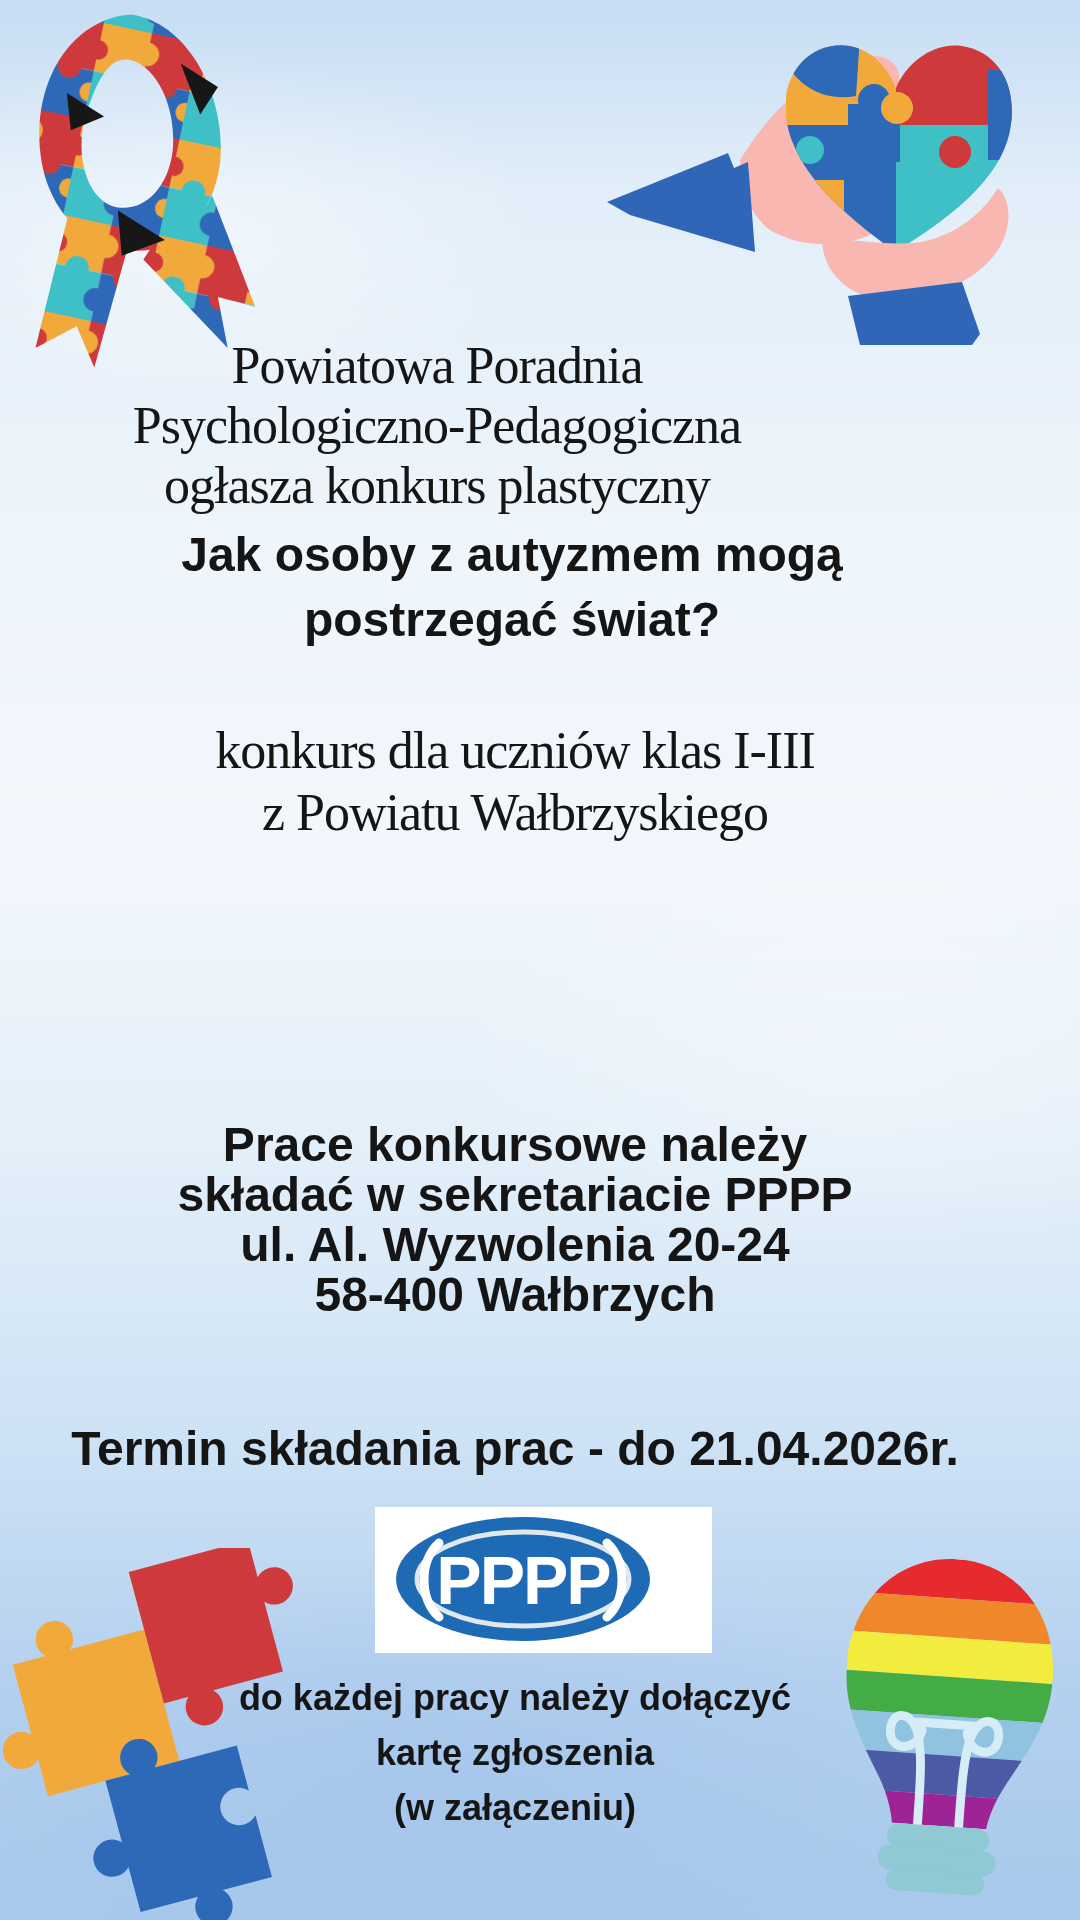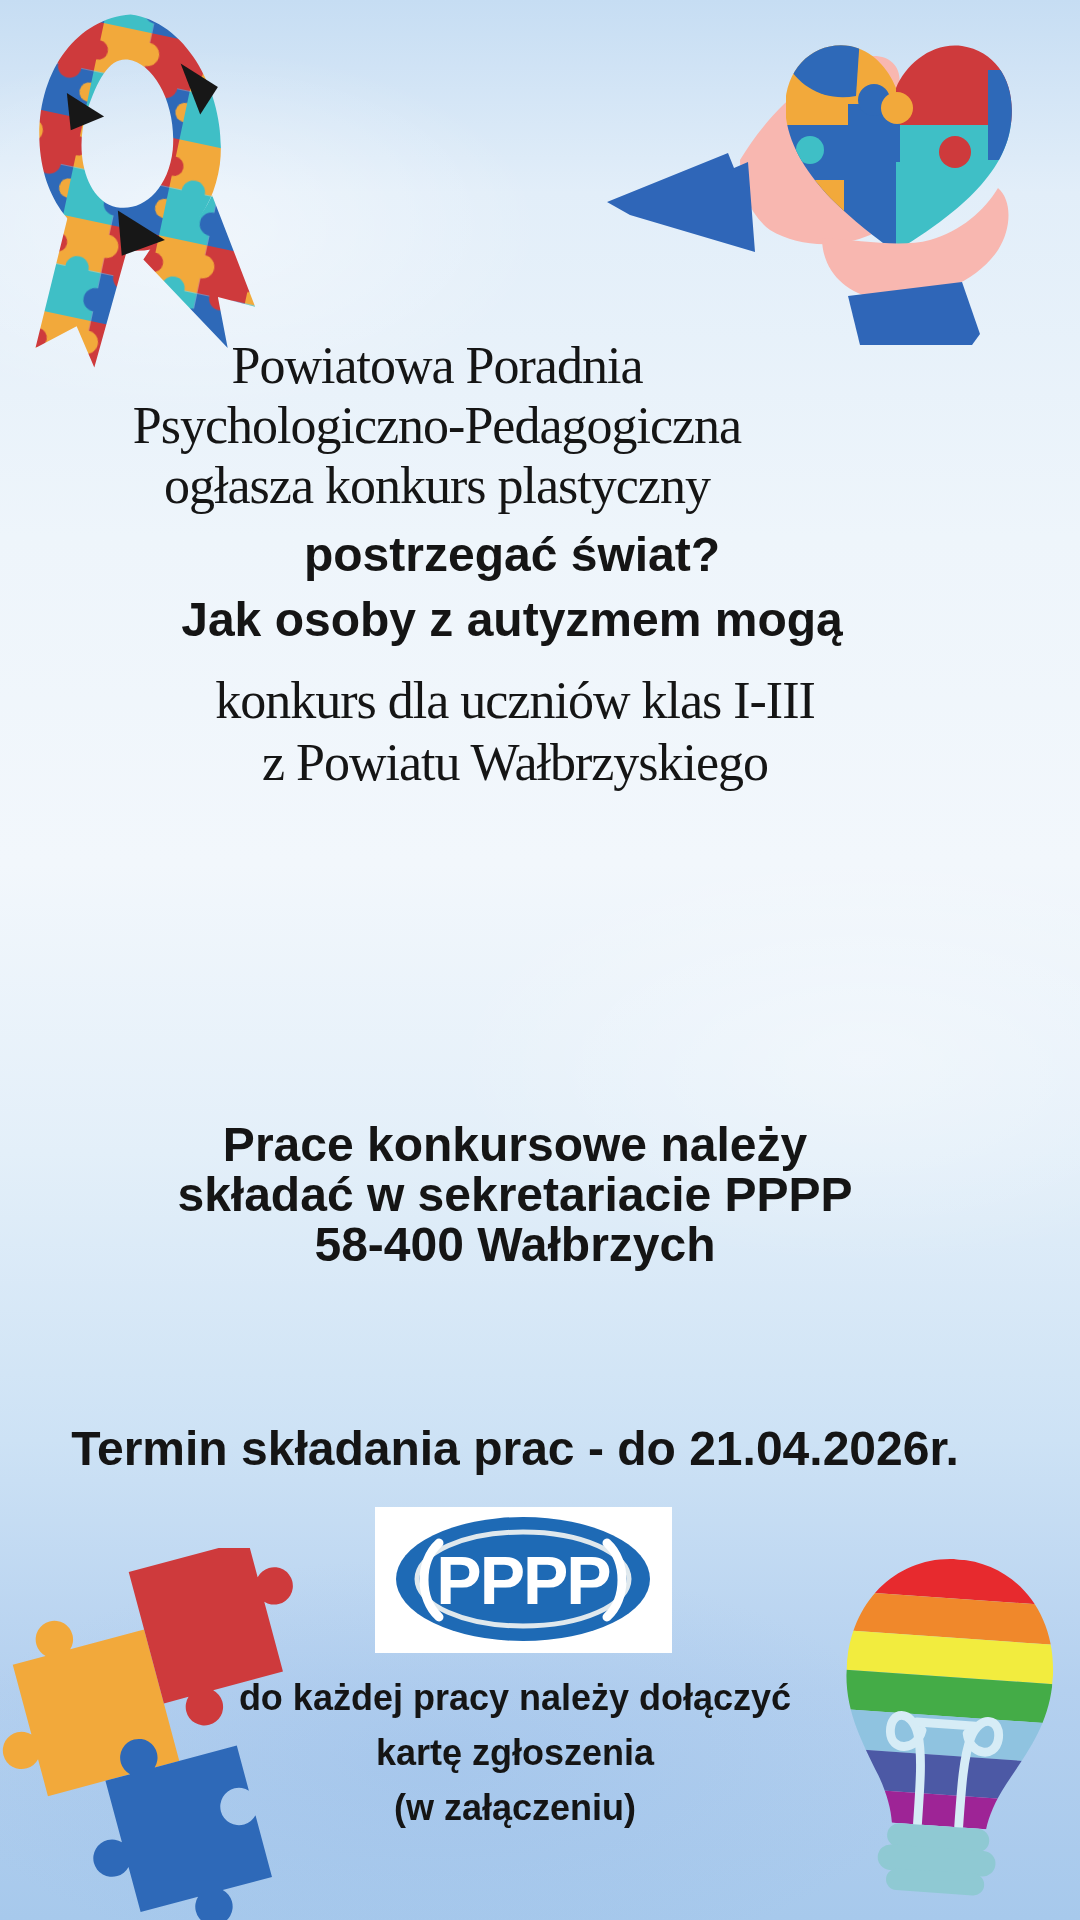--- a/index.html
+++ b/index.html
@@ -12,25 +12,25 @@
     background:
       radial-gradient(ellipse 500px 260px at 18% 12%, rgba(255,255,255,.45), transparent 70%),
       radial-gradient(ellipse 600px 300px at 80% 55%, rgba(255,255,255,.35), transparent 70%),
       radial-gradient(ellipse 700px 300px at 40% 92%, rgba(140,180,230,.25), transparent 70%);
   }
   .blk{position:absolute;text-align:center;color:#151515;}
   .serif{font-family:"Liberation Serif", serif;font-weight:400;letter-spacing:-1px;}
   .sbold{font-family:"Liberation Sans", sans-serif;font-weight:700;}
   #title{left:-3px;top:336px;width:880px;font-size:52px;line-height:60px;}
   #subtitle{left:72px;top:522px;width:880px;font-size:48px;line-height:65px;}
-  #audience{left:75px;top:670px;width:880px;font-size:52px;line-height:62px;}
+  #audience{left:75px;top:720px;width:880px;font-size:52px;line-height:62px;}
   #submission{left:75px;top:1120px;width:880px;font-size:48px;line-height:50px;}
   #deadline{left:0px;top:1420px;width:1030px;font-size:48px;line-height:58px;}
   #attachment{left:75px;top:1670px;width:880px;font-size:36px;line-height:55px;}
-  #logoBox{position:absolute;left:375px;top:1507px;width:297px;height:146px;background:#ffffff;}
+  #logoBox{position:absolute;left:375px;top:1507px;width:337px;height:146px;background:#ffffff;}
   svg{display:block;}
   .abs{position:absolute;}
 </style>
 </head>
 <body>
 
 <div class="tex"></div>
 
 <svg class="abs" style="left:8px;top:0px" width="255" height="378" viewBox="0 0 260 380">
   <defs>
@@ -88,32 +88,33 @@
   <path fill="#2F66B8" d="M288,296 L402,282 L420,334 L412,345 L300,345 Z"></path>
 </svg>
 
 <div id="title" class="blk serif">
   <div>Powiatowa Poradnia</div>
   <div>Psychologiczno-Pedagogiczna</div>
   <div>ogłasza konkurs plastyczny</div>
 </div>
 
 <div id="subtitle" class="blk sbold">
+  <div>Jak osoby z autyzmem mogą</div>
   <div>postrzegać świat?</div>
-  <div>Jak osoby z autyzmem mogą</div>
 </div>
 
 <div id="audience" class="blk serif">
   <div>konkurs dla uczniów klas I-III</div>
   <div>z Powiatu Wałbrzyskiego</div>
 </div>
 
 <div id="submission" class="blk sbold">
   <div>Prace konkursowe należy</div>
   <div>składać w sekretariacie PPPP</div>
+  <div>ul. Al. Wyzwolenia 20-24</div>
   <div>58-400 Wałbrzych</div>
 </div>
 
 <div id="deadline" class="blk sbold">Termin składania prac - do 21.04.2026r.</div>
 
 <div id="logoBox">
   <svg width="297" height="146" viewBox="0 0 297 146">
     <ellipse cx="148" cy="72" rx="127" ry="62" fill="#1E6AB5"></ellipse>
     <ellipse cx="148" cy="72" rx="106" ry="47" fill="none" stroke="#DFE8ED" stroke-width="5"></ellipse>
     <path d="M64,36 C44,54 44,92 64,110" fill="none" stroke="#ffffff" stroke-width="9" stroke-linecap="round"></path>

